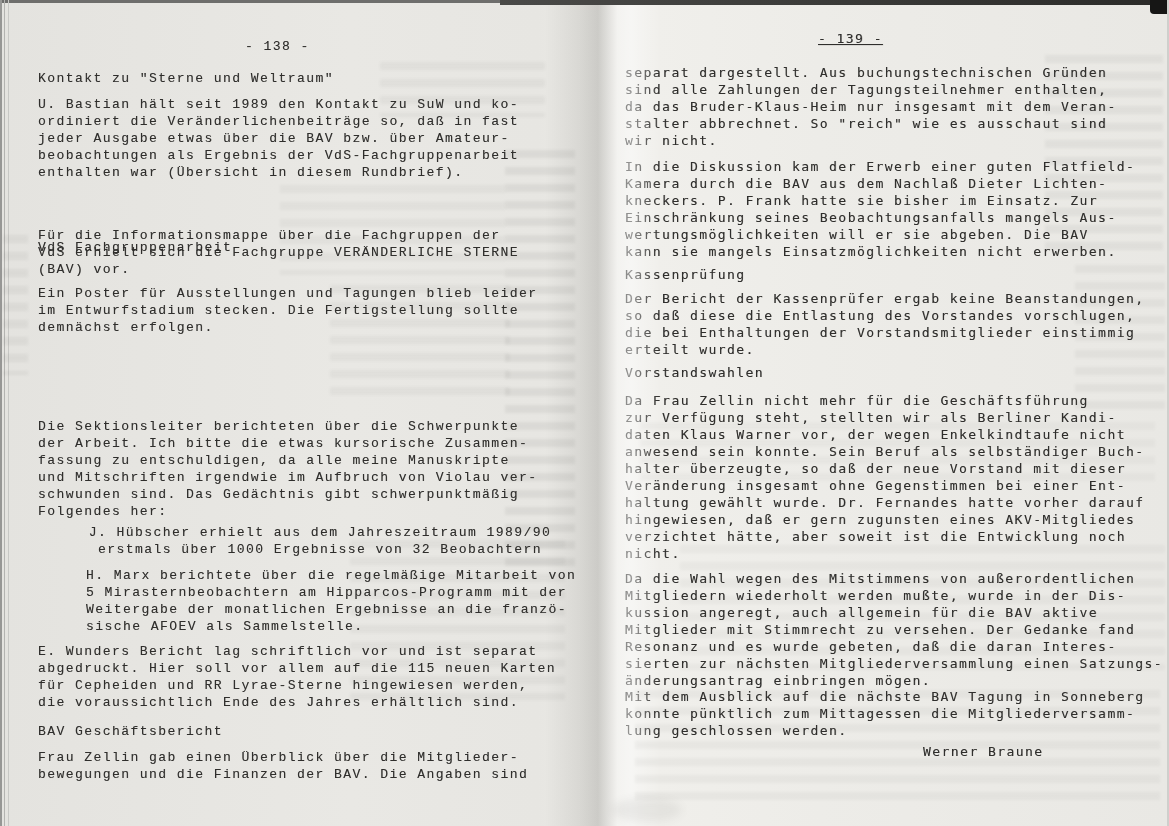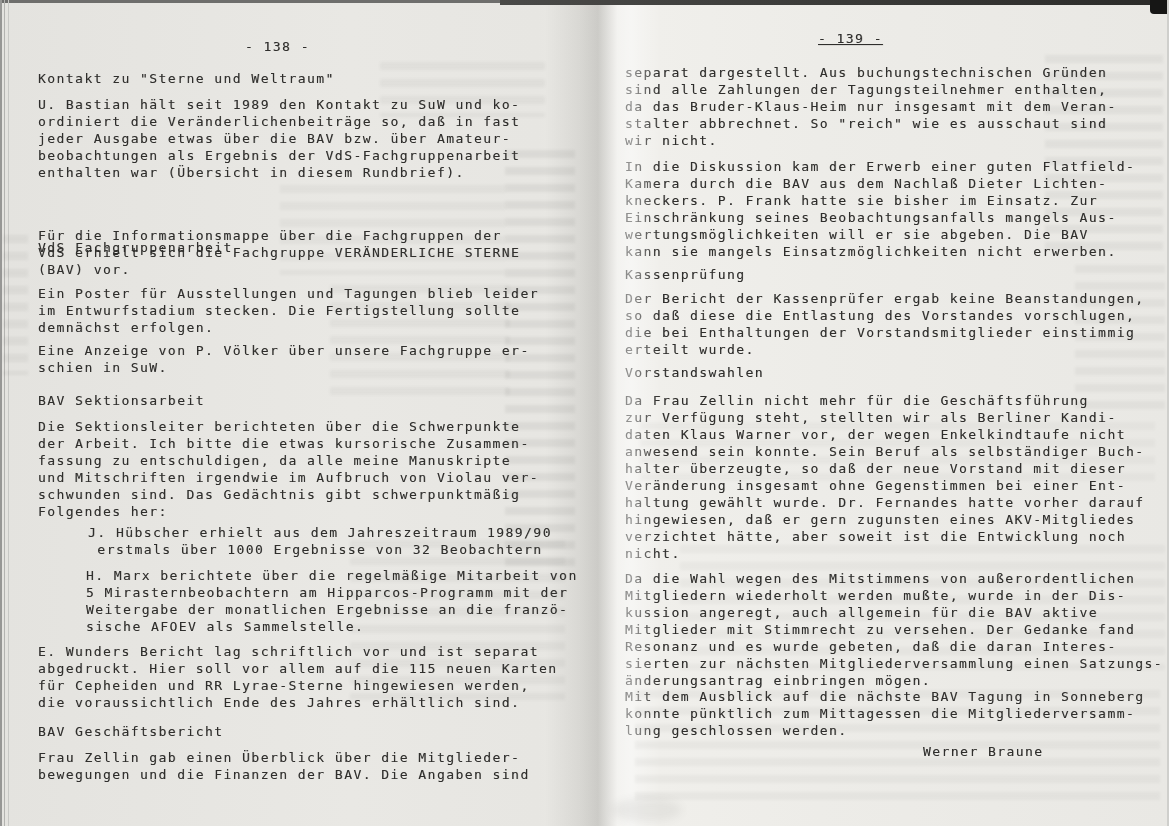--- a/index.html
+++ b/index.html
@@ -19,21 +19,21 @@
   
   .tb {
     position: absolute;
     font-size: 13px;
     line-height: 17px;
     letter-spacing: 1.45px;
     color: #2f2e2c;
     white-space: pre-line;
     text-shadow: 0.3px 0.3px 0 rgba(45,45,42,0.35);
   }
-  .pg-left  .tb { width: 540px; }
+  .pg-left  .tb { width: 540px; font-family: Liberation Mono, monospace; }
   .pg-right .tb { width: 548px; }
 
   .page { position: absolute; top: 0; bottom: 0; }
   .pg-left  { left: 0;   width: 585px; }
   .pg-right { left: 585px; width: 584px; }
 
   
   .gutter {
     position: absolute; top: 0; left: 545px; width: 115px; height: 100%;
     background: linear-gradient(to right,
@@ -80,23 +80,20 @@
 jeder Ausgabe etwas über die BAV bzw. über Amateur-
 beobachtungen als Ergebnis der VdS-Fachgruppenarbeit
 enthalten war (Übersicht in diesem Rundbrief).</div>
     <div class="tb" style="left:38px;  top:203px;margin-top:36px;">VdS Fachgruppenarbeit</div>
     <div class="tb" style="left:38px;  top:227px;">Für die Informationsmappe über die Fachgruppen der
 VdS erhielt sich die Fachgruppe VERÄNDERLICHE STERNE
 (BAV) vor.</div>
     <div class="tb" style="left:38px;  top:285px;">Ein Poster für Ausstellungen und Tagungen blieb leider
 im Entwurfstadium stecken. Die Fertigstellung sollte
 demnächst erfolgen.</div>
-    <div class="tb" style="left:38px;  top:342px;">Eine Anzeige von P. Völker über unsere Fachgruppe er-
-schien in SuW.</div>
-    <div class="tb" style="left:38px;  top:392px;">BAV Sektionsarbeit</div>
     <div class="tb" style="left:38px;  top:418px;">Die Sektionsleiter berichteten über die Schwerpunkte
 der Arbeit. Ich bitte die etwas kursorische Zusammen-
 fassung zu entschuldigen, da alle meine Manuskripte
 und Mitschriften irgendwie im Aufbruch von Violau ver-
 schwunden sind. Das Gedächtnis gibt schwerpunktmäßig
 Folgendes her:</div>
     <div class="tb" style="left:50px;  top:524px;text-align:center;">J. Hübscher erhielt aus dem Jahreszeitraum 1989/90
 erstmals über 1000 Ergebnisse von 32 Beobachtern</div>
     <div class="tb" style="left:38px;  top:567px;margin-left:48px;">H. Marx berichtete über die regelmäßige Mitarbeit von
 5 Mirasternbeobachtern am Hipparcos-Programm mit der

